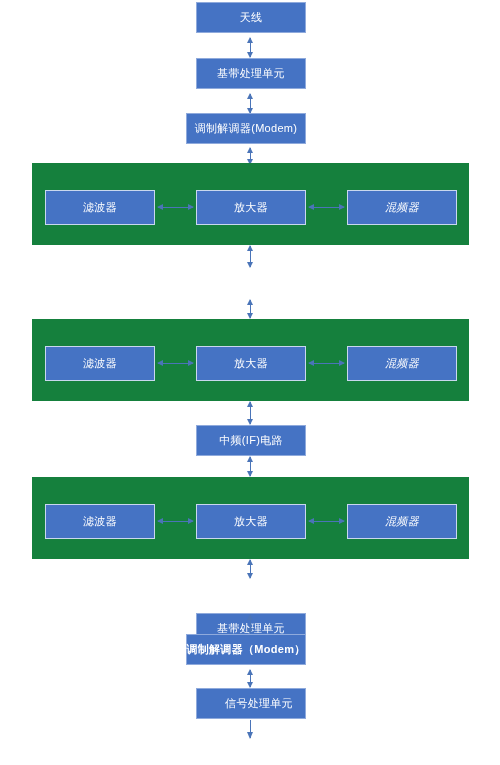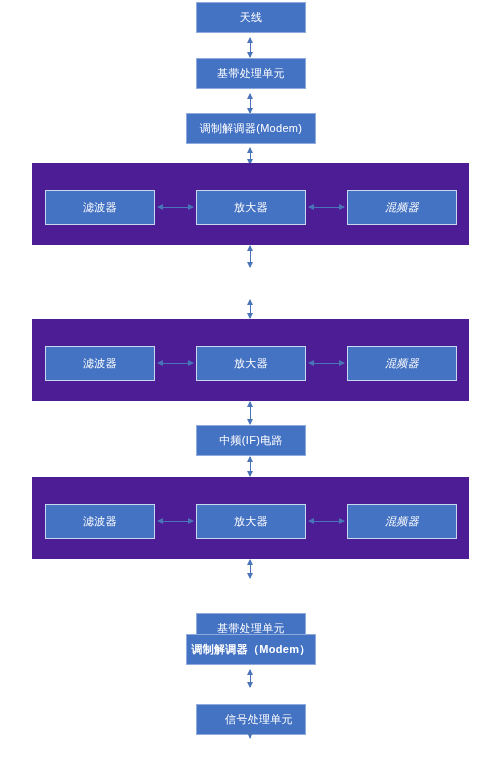--- a/index.html
+++ b/index.html
@@ -37,30 +37,30 @@
     letter-spacing: 0.3px;
     white-space: nowrap;
   }
   .node.center {
     left: 196px;
     width: 110px;
     height: 31px;
   }
   .node.wide {
     left: 186px;
-    width: 130px;
+    width: 120px;
     height: 31px;
   }
   
   .group {
     position: absolute;
     left: 32px;
     width: 437px;
     height: 82px;
-    background: #4c1d95;
+    background: #15803d;
     box-sizing: border-box;
   }
   .group .sub {
     position: absolute;
     top: 27px;
     height: 35px;
     background: #4573c4;
     border: 1px solid #c9d8ee;
     box-sizing: border-box;
     color: #ffffff;
@@ -187,18 +187,18 @@
   <div class="varrow both" style="top:560px; height:18px;"></div>
 
   <div class="node center" style="top:613px;">基带处理单元</div>
 
   <div class="varrow both" style="top:615px; height:18px;"></div>
 
   <div class="node wide" style="top:634px;font-weight:bold;">调制解调器（Modem）</div>
 
   <div class="varrow both" style="top:670px; height:17px;"></div>
 
-  <div class="node center" style="top:704px;padding-left:16px;">信号处理单元</div>
+  <div class="node center" style="top:688px;padding-left:16px;">信号处理单元</div>
 
   <div class="varrow down" style="top:720px; height:18px;"></div>
 
 
 </div>
 
 </body></html>

